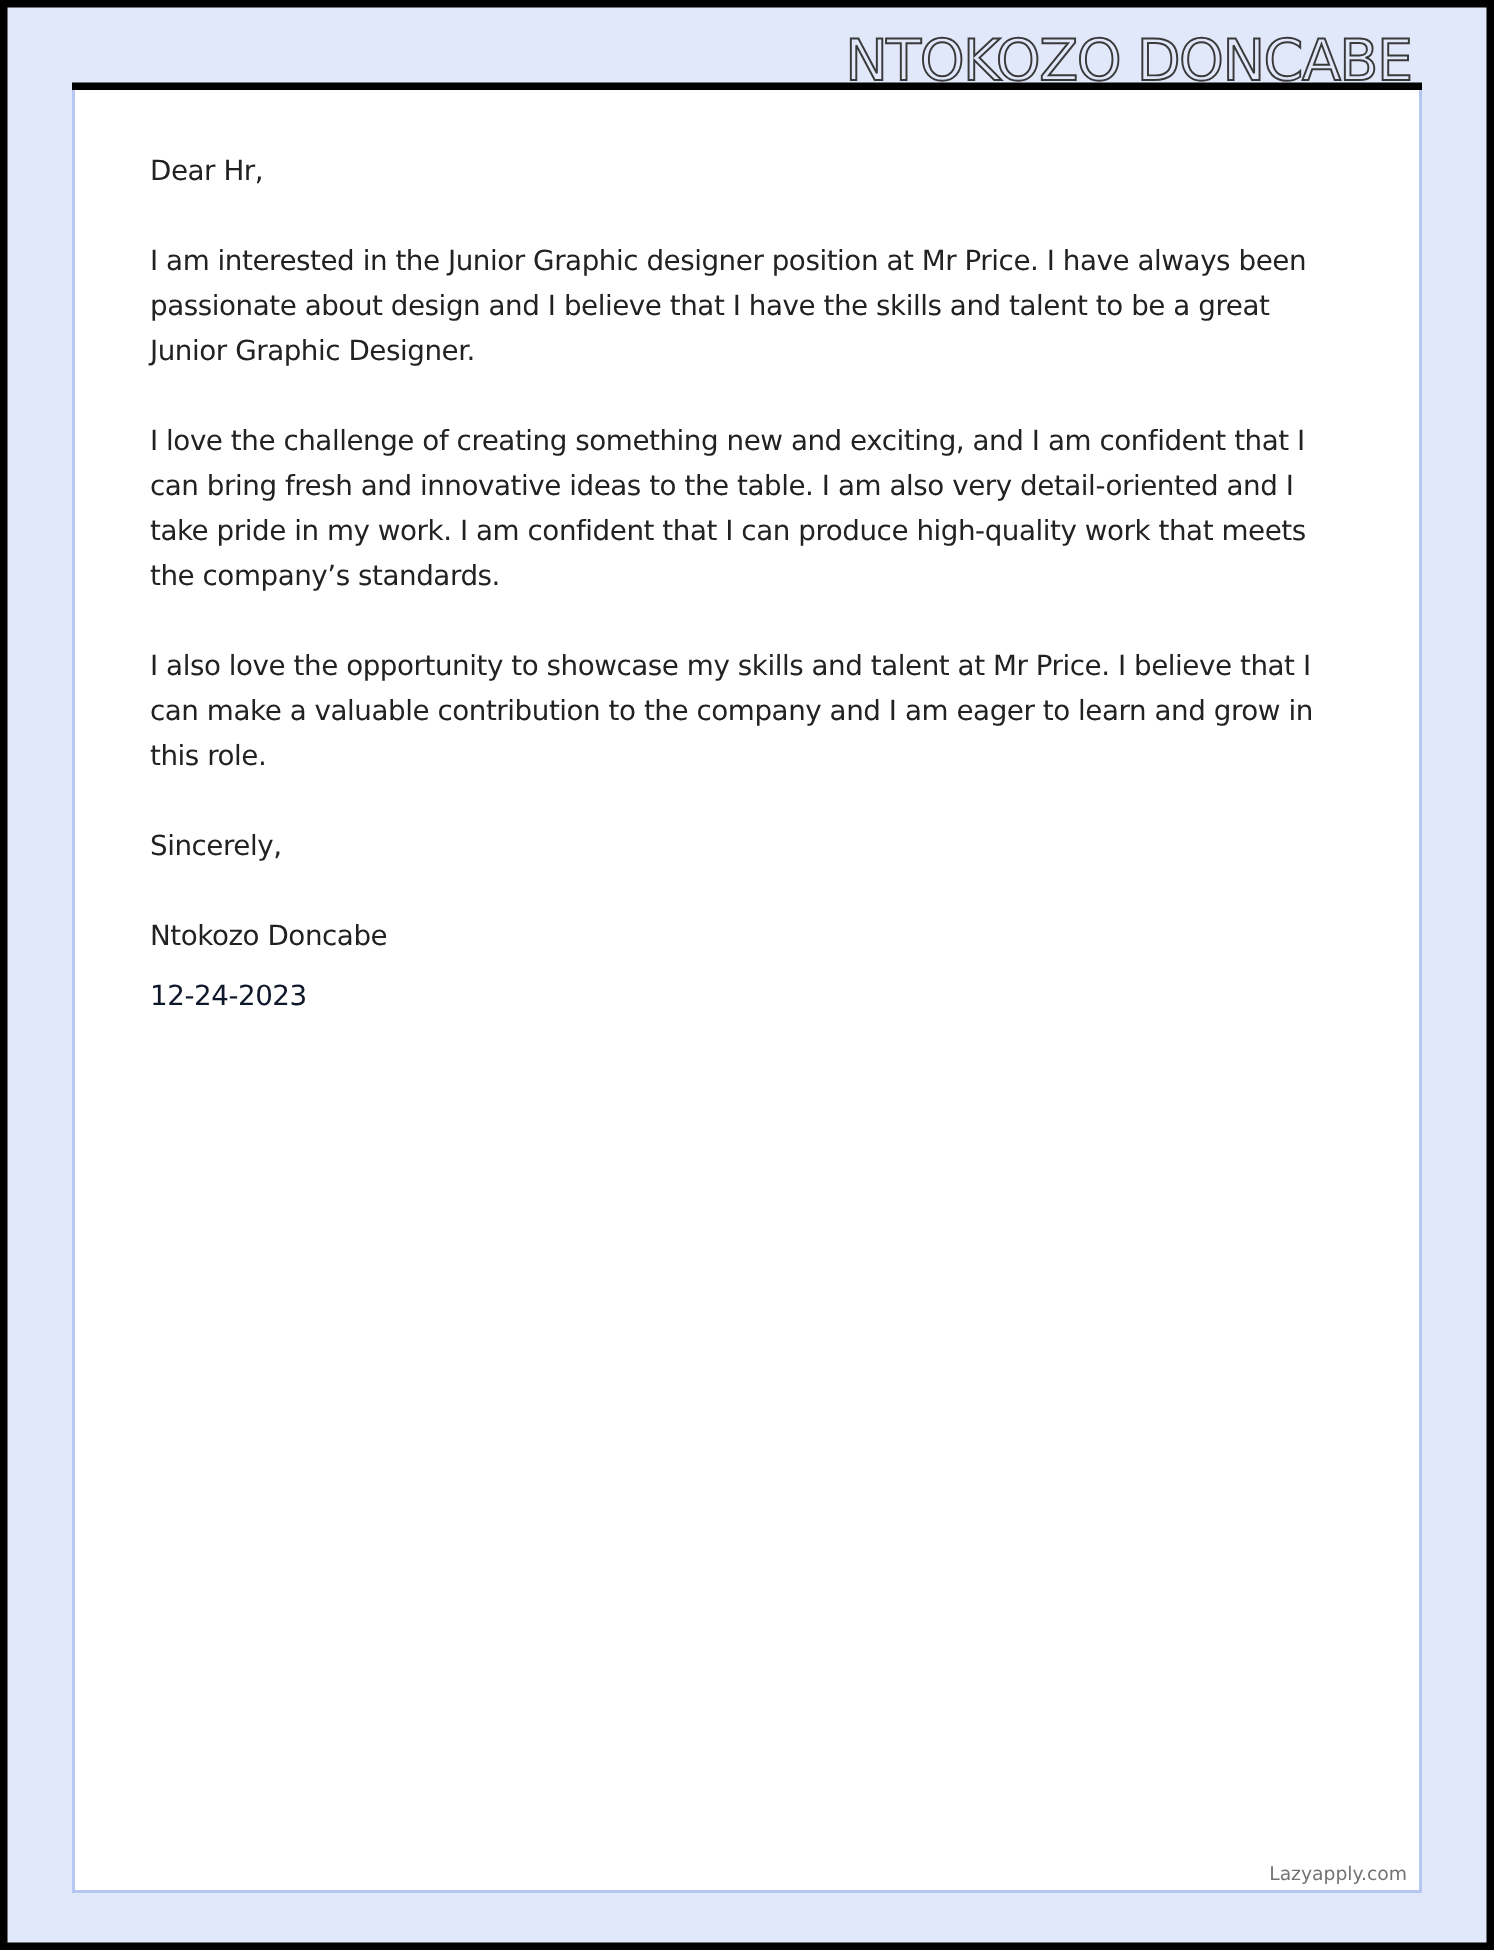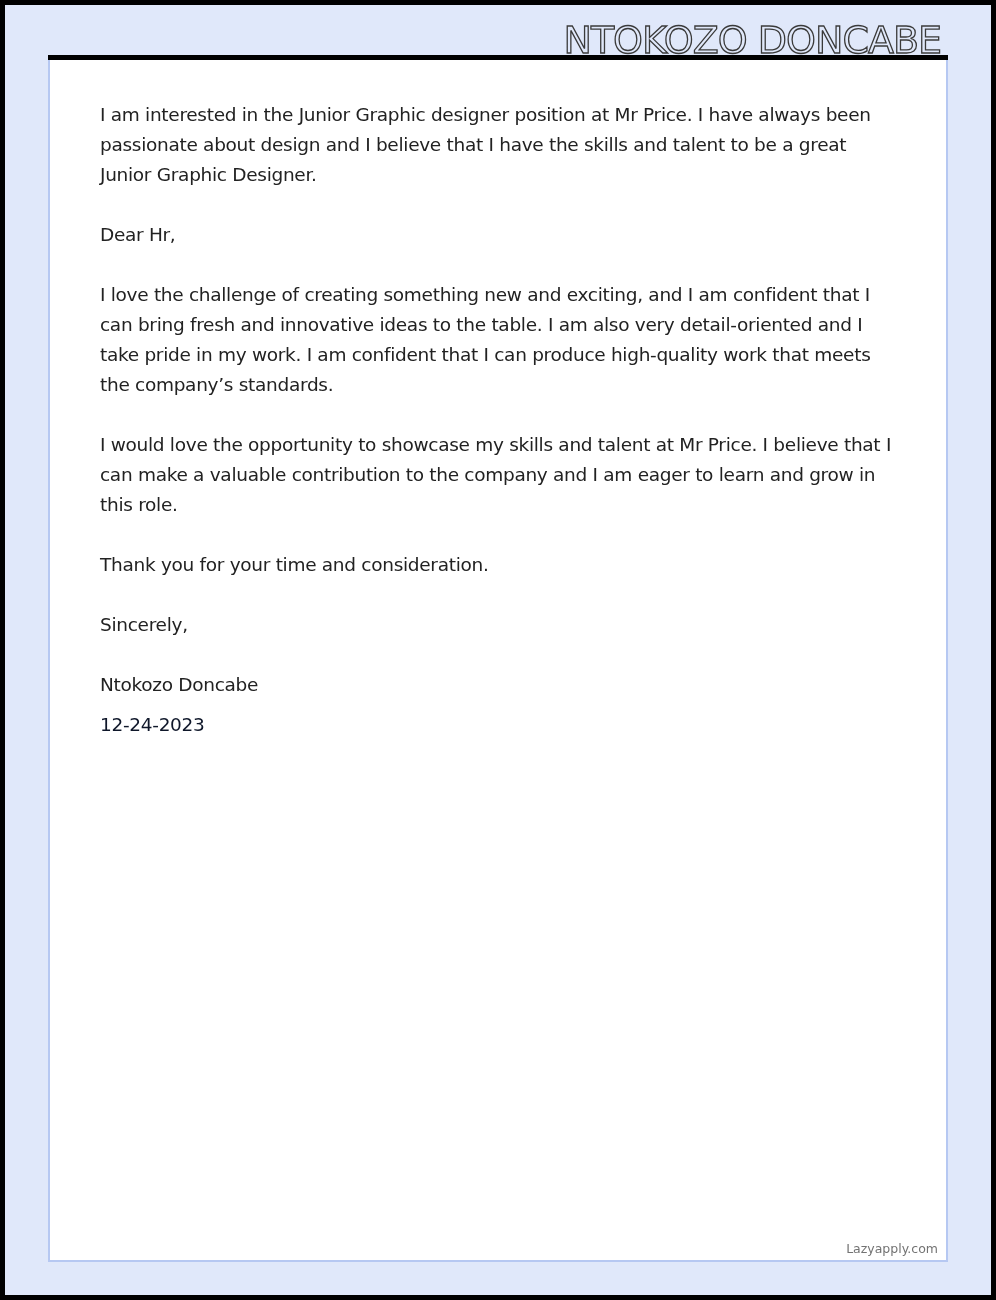--- a/index.html
+++ b/index.html
@@ -64,24 +64,23 @@
   }
 </style>
 </head>
 <body>
 
 <div class="frame">
   <div class="title">NTOKOZO DONCABE</div>
   <div class="top-bar"></div>
   <div class="page">
     <div class="content">
+      <p>Dear Hr,</p>
       <p>I am interested in the Junior Graphic designer position at Mr Price. I have always been passionate about design and I believe that I have the skills and talent to be a great Junior Graphic Designer.</p>
-      <p>Dear Hr,</p>
       <p>I love the challenge of creating something new and exciting, and I am confident that I can bring fresh and innovative ideas to the table. I am also very detail-oriented and I take pride in my work. I am confident that I can produce high-quality work that meets the company’s standards.</p>
-      <p>I would love the opportunity to showcase my skills and talent at Mr Price. I believe that I can make a valuable contribution to the company and I am eager to learn and grow in this role.</p>
-      <p>Thank you for your time and consideration.</p>
+      <p>I also love the opportunity to showcase my skills and talent at Mr Price. I believe that I can make a valuable contribution to the company and I am eager to learn and grow in this role.</p>
       <p class="sign">Sincerely,</p>
       <p class="name">Ntokozo Doncabe</p>
       <p class="date">12-24-2023</p>
     </div>
     <div class="footer">Lazyapply.com</div>
   </div>
 </div>
 
 </body></html>

